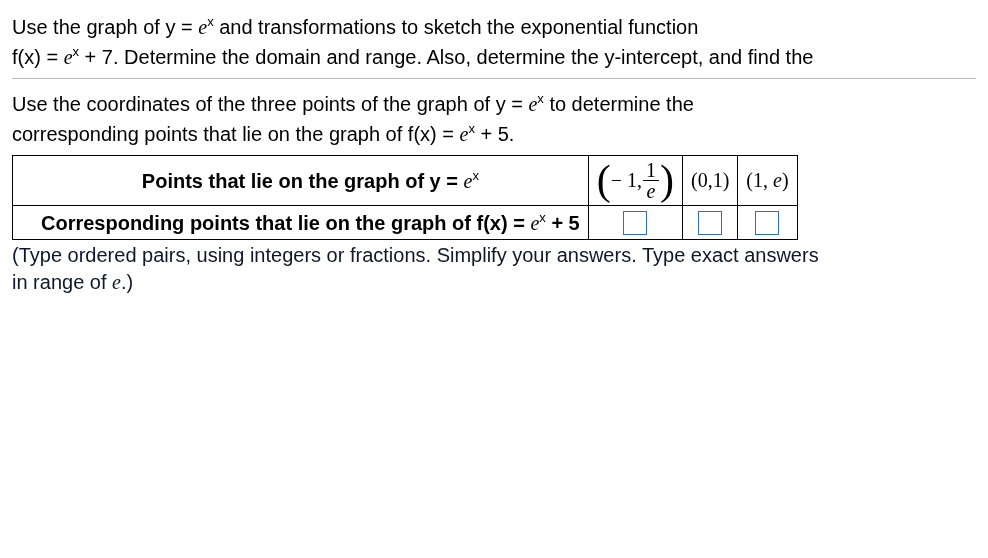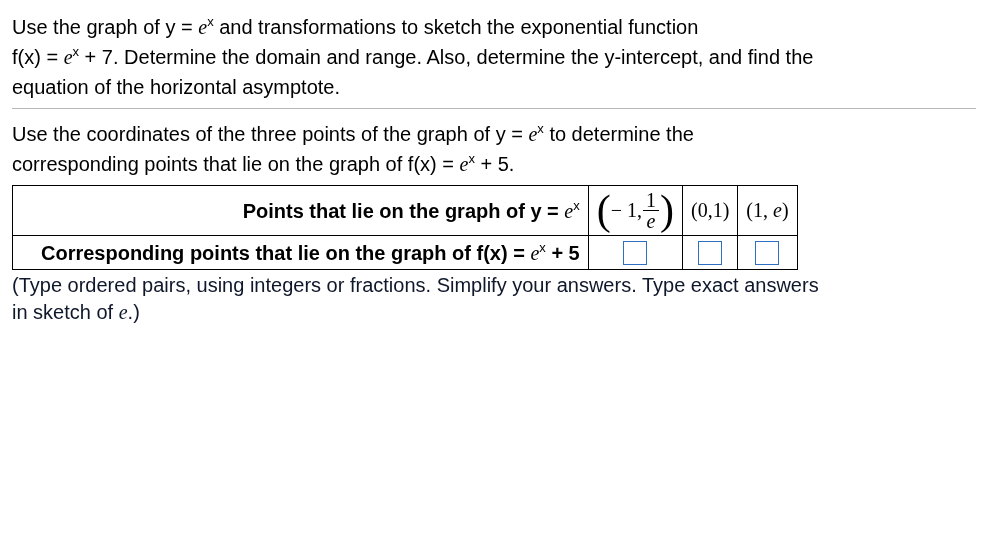--- a/index.html
+++ b/index.html
@@ -32,21 +32,21 @@
     border-collapse: collapse;
     margin-top: 6px;
   }
   table.points td, table.points th {
     border: 1px solid #000;
     padding: 4px 8px;
     text-align: center;
     font-weight: normal;
   }
   table.points th {
-    text-align: right;
+    text-align: center;
     font-weight: bold;
     padding-left: 28px;
   }
   .frac {
     display: inline-block;
     vertical-align: middle;
     text-align: center;
     line-height: 1;
     font-family: "Times New Roman", serif;
     margin: 0 1px;
@@ -91,21 +91,20 @@
   .serif-pt .italic{
       font-style: italic;
   }
 </style>
 </head>
 <body>
 
 <div class="paragraph">
   <span>Use the graph of y = </span><span class="italic">e</span><sup>x</sup><span> and transformations to sketch the exponential function</span><br>
   <span>f(x) = </span><span class="italic">e</span><sup>x</sup><span> + 7. Determine the domain and range. Also, determine the y-intercept, and find the</span><br>
-  <span>equation of the horizontal asymptote.</span>
 </div>
 
 <hr class="sep">
 
 <div class="paragraph">
   <span>Use the coordinates of the three points of the graph of y = </span><span class="italic">e</span><sup>x</sup><span> to determine the</span><br>
   <span>corresponding points that lie on the graph of f(x) = </span><span class="italic">e</span><sup>x</sup><span> + 5.</span>
 </div>
 
 <table class="points">
@@ -144,14 +143,14 @@
     </td>
     <td>
       <span class="inputbox"></span>
     </td>
   </tr>
 </tbody>
   </table>
 
 <div class="hint">
   <span>(Type ordered pairs, using integers or fractions. Simplify your answers. Type exact answers</span><br>
-  <span>in sketch of </span><span class="italic">e</span><span>.)</span>
+  <span>in range of </span><span class="italic">e</span><span>.)</span>
 </div>
 
 </body></html>

